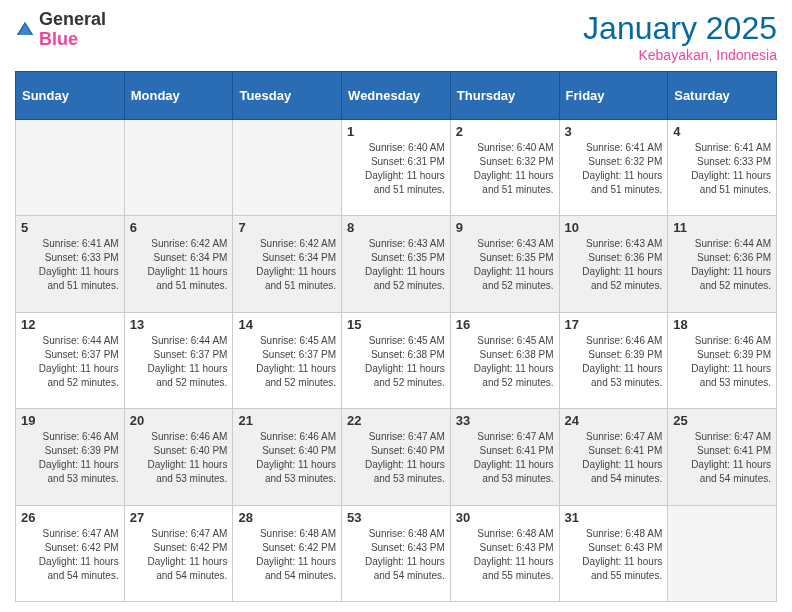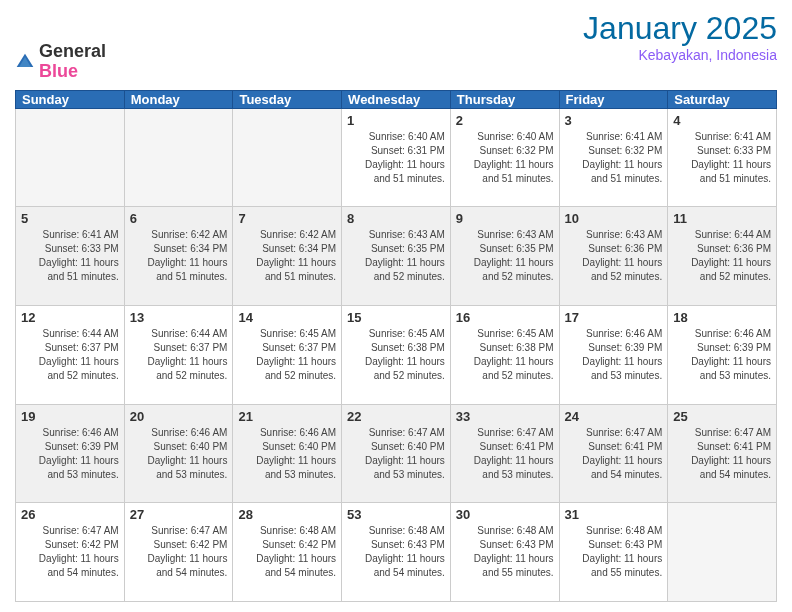--- a/index.html
+++ b/index.html
@@ -20,21 +20,20 @@
     .header {
       display: flex;
       justify-content: space-between;
       align-items: flex-start;
       margin-bottom: 8px;
     }
     .logo {
       display: flex;
       align-items: center;
       gap: 4px;
-      margin-top: 32px;
     }
     .logo-text {
       font-size: 18px;
       font-weight: bold;
       line-height: 1.1;
     }
     .logo-general { color: #333; }
     .logo-blue { color: #ec4899; }
     .logo-icon {
       width: 20px;
@@ -43,34 +42,34 @@
     .title-section {
       text-align: right;
     }
     .month-title {
       font-size: 32px;
       color: #0369a1;
       font-weight: normal;
     }
     .location {
       font-size: 14px;
-      color: #8b5cf6;
+      color: #ec4899;
     }
     .calendar {
       flex: 1;
       border: 1px solid #ccc;
       border-collapse: collapse;
       width: 100%;
       table-layout: fixed;
     }
     .calendar th {
       background: #2a6db5;
       color: #fff;
       text-align: left;
-      padding: 1px 6px;
+      padding: 16px 6px;
       font-size: 13px;
       font-weight: bold;
       border: 1px solid #1a5090;
     }
     .calendar td {
       vertical-align: top;
       padding: 4px 5px;
       border: 1px solid #ccc;
       font-size: 10px;
       color: #333;

